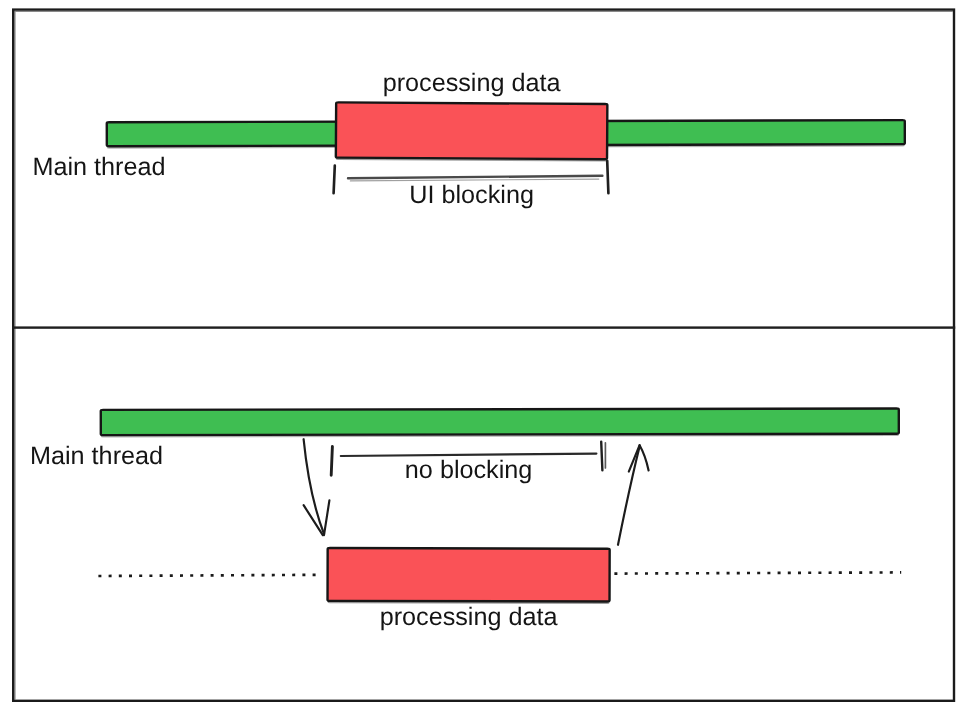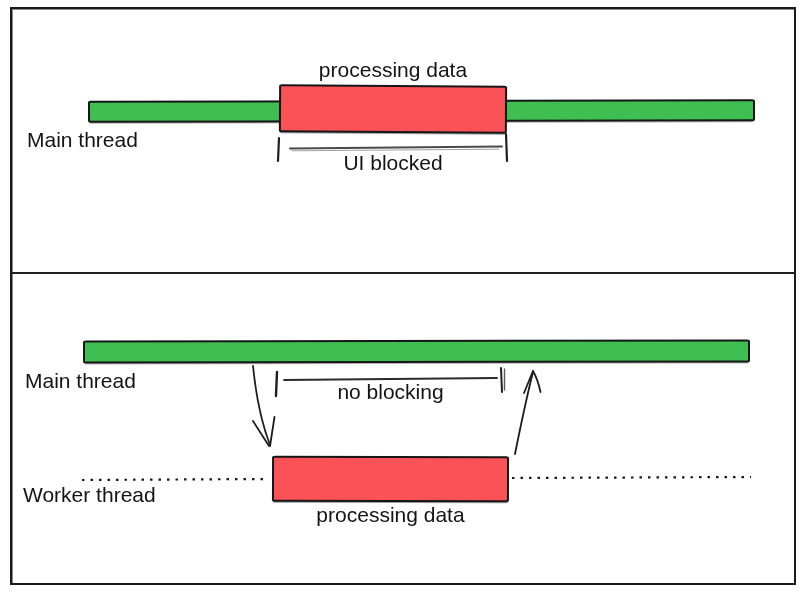--- a/index.html
+++ b/index.html
@@ -74,30 +74,29 @@
   <div class="frame"></div>
   <div class="divider"></div>
 
   <div class="bar top-bar"></div>
   <div class="block top-block"></div>
 
   <div class="label centered" style="left:279px; top:59px; width:228px;">processing data</div>
 
   <div class="label" style="left:27px; top:129px;">Main thread</div>
 
-  <div class="label centered" style="left:279px; top:152px; width:228px;">UI blocked</div>
+  <div class="label centered" style="left:279px; top:152px; width:228px;">UI blocking</div>
 
   <div class="bar bottom-bar"></div>
   <div class="block bottom-block"></div>
 
   <div class="label" style="left:25px; top:370px;">Main thread</div>
 
   <div class="label centered" style="left:284px; top:381px; width:213px;text-align:center;">no blocking</div>
 
-  <div class="label" style="left:23px; top:484px;">Worker thread</div>
 
   <div class="label centered" style="left:272px; top:504px; width:237px;">processing data</div>
 
   <svg class="svg-overlay" viewBox="0 0 806 596" xmlns="http://www.w3.org/2000/svg">
 
     <g fill="none" stroke="#1f1f1f" stroke-linecap="round">
       <path d="M279,138 L278,161" stroke-width="2.2"></path>
       <path d="M506,134 L507,161" stroke-width="2.2"></path>
       <path d="M290,148.5 L502,146.5" stroke-width="2" stroke="#4a4a4a"></path>
       <path d="M292,150.8 L499,149.2" stroke-width="1" stroke="#a0a0a0"></path>

